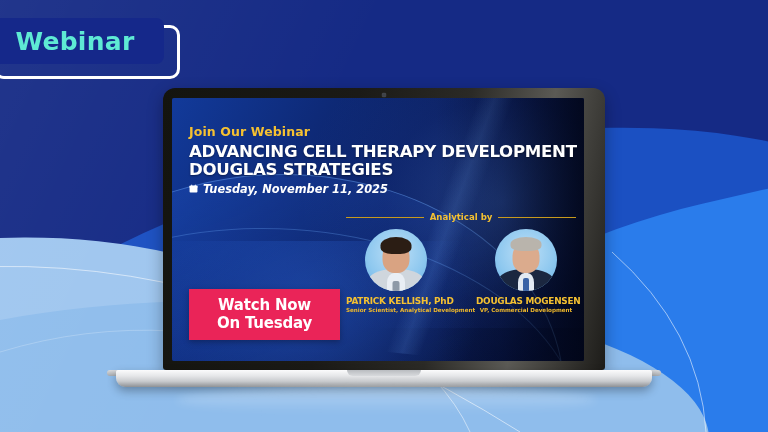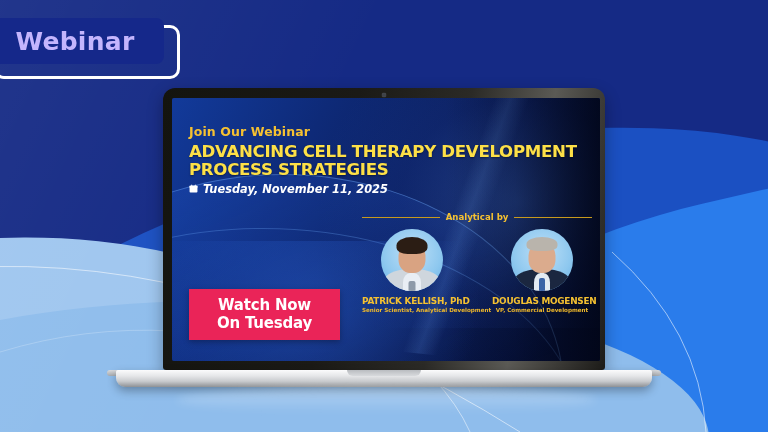--- a/index.html
+++ b/index.html
@@ -54,31 +54,31 @@
   .badge-outline{
     position:absolute;left:8px;top:7px;width:180px;height:48px;
     border:3px solid #ffffff;border-radius:10px;background:transparent;
   }
   .badge{
     position:relative;width:178px;height:46px;
     background:#15288a;border-radius:8px;
     display:flex;align-items:center;justify-content:center;
   }
   .badge span{
-    color:#c4b5fd;font-size:25px;font-weight:bold;letter-spacing:.3px;
+    color:#5eead4;font-size:25px;font-weight:bold;letter-spacing:.3px;
     font-family:"DejaVu Sans",sans-serif;
   }
 
   
   .laptop{position:absolute;left:163px;top:88px;width:442px;z-index:30;}
   .lid{
     position:relative;width:442px;height:282px;
     background:linear-gradient(100deg,#14140f 0%,#1b1a16 40%,#2b2a26 63%,#5b5a55 80%,#1d1c19 100%);
     border-radius:12px 12px 3px 3px;
-    padding:10px 5px 9px 9px;
+    padding:10px 21px 9px 9px;
     box-sizing:border-box;
     box-shadow:0 6px 16px rgba(0,0,0,.32);
   }
   .camera{
     position:absolute;left:50%;top:5px;margin-left:-2px;
     width:3.5px;height:3.5px;border-radius:50%;
     background:#3e4248;box-shadow:0 0 1px #7b8088;
   }
   .screen{
     position:relative;width:100%;height:100%;
@@ -115,21 +115,21 @@
     background:linear-gradient(270deg,rgba(1,5,22,.86) 0%,rgba(3,9,32,.30) 55%,rgba(0,0,0,0) 100%);
   }
 
   
   .content{position:absolute;inset:0;padding:26px 0 0 17px;box-sizing:border-box;}
   .eyebrow{
     color:#f5c131;font-size:12.5px;font-weight:bold;letter-spacing:.1px;
     font-family:"DejaVu Sans",sans-serif;margin:0 0 4px 0;
   }
   .headline{
-    color:#fde047;font-size:16.6px;line-height:1.07;font-weight:bold;
+    color:#ffffff;font-size:16.6px;line-height:1.07;font-weight:bold;
     font-family:"DejaVu Sans",sans-serif;
     letter-spacing:-.3px;margin:0;
     text-shadow:0 1px 2px rgba(0,0,0,.4);
     max-width:300px;
   }
   .headline .ln{display:block;white-space:nowrap;}
   .meta{margin-top:3px;font-style:italic;}
   .meta-row{
     display:flex;align-items:center;gap:5px;
     color:#ffffff;font-size:11.4px;font-weight:bold;
@@ -243,21 +243,21 @@
         <div class="sc-diag"></div>
         <div class="sc-arc1"></div>
         <div class="sc-arc2"></div>
         <div class="sc-bottomglow"></div>
         <div class="sc-right-dark"></div>
 
         <div class="content">
           <p class="eyebrow">Join Our Webinar</p>
           <h1 class="headline">
             <span class="ln">ADVANCING CELL THERAPY DEVELOPMENT</span>
-            <span class="ln">PROCESS STRATEGIES</span>
+            <span class="ln">DOUGLAS STRATEGIES</span>
           </h1>
 
           <div class="meta">
             <div class="meta-row">
               <svg class="ico" viewBox="0 0 16 16">
                 <rect x="1" y="3" width="14" height="12" rx="1.6" fill="#ffffff"></rect>
                 <rect x="1" y="3" width="14" height="3.6" fill="#ffffff"></rect>
                 <rect x="4" y="1" width="1.8" height="3" rx=".8" fill="#ffffff"></rect>
                 <rect x="10.2" y="1" width="1.8" height="3" rx=".8" fill="#ffffff"></rect>
               </svg>

